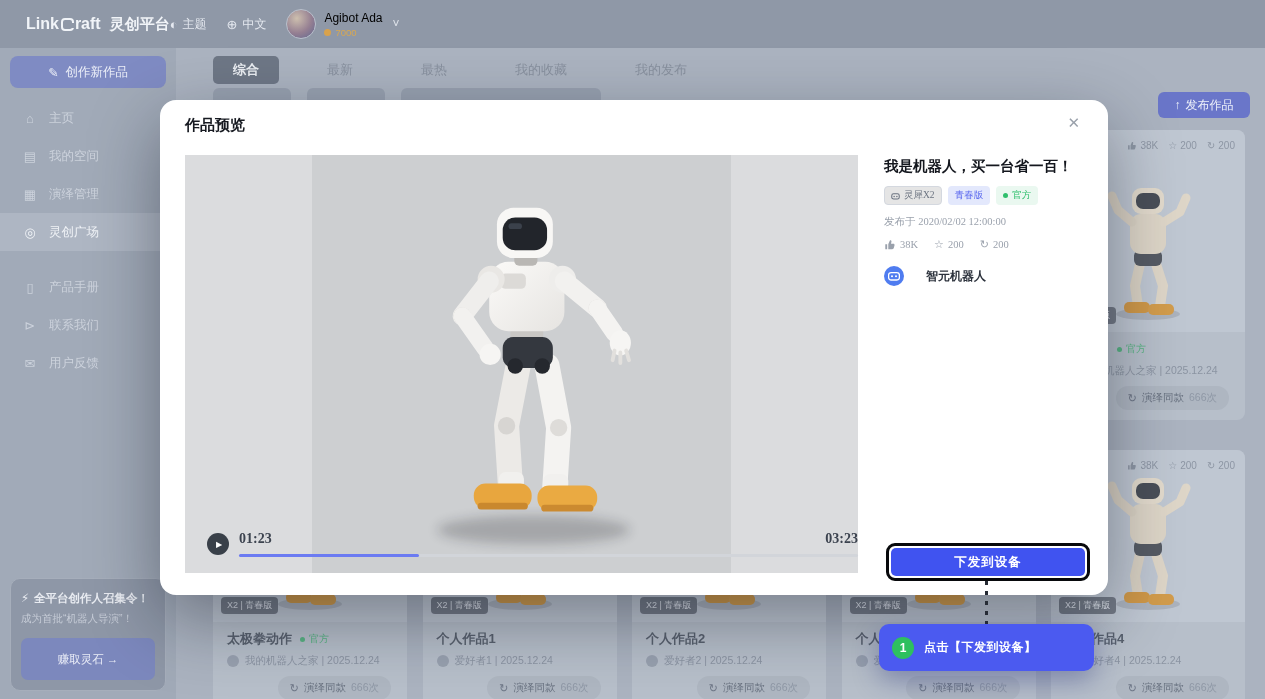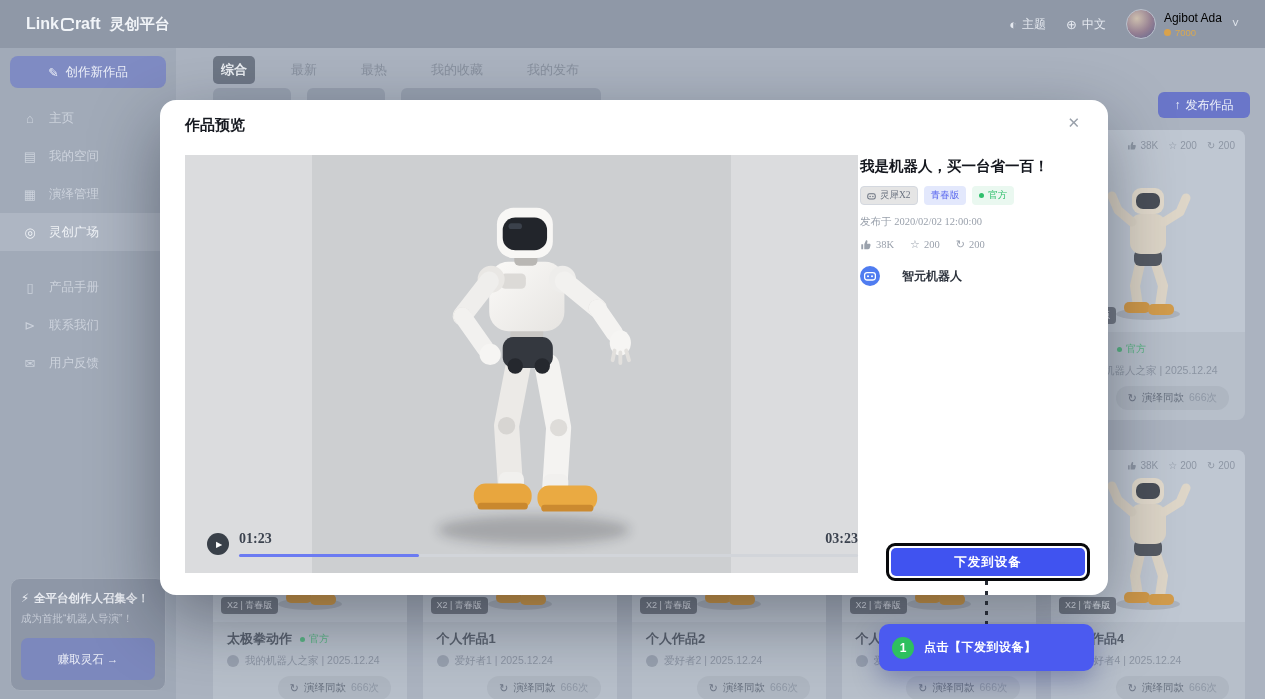--- a/index.html
+++ b/index.html
@@ -2,21 +2,21 @@
 <html><head>
 <meta charset="utf-8">
 <style>
   html,body{margin:0;padding:0;background:#7e8794;}
   body{font-family:"Liberation Sans","DejaVu Sans",sans-serif;}
   #app{position:relative;width:1265px;height:699px;overflow:hidden;background:#abb3c0;}
   *{box-sizing:border-box;}
   i{font-style:normal;}
 
   
-  .topbar{position:absolute;top:0;left:0;right:0;height:48px;background:#8f98a7;display:flex;align-items:center;justify-content:space-between;padding:0 26px;z-index:1;}
+  .topbar{position:absolute;top:0;left:0;right:0;height:48px;background:#8f98a7;display:flex;align-items:center;padding:0 26px;z-index:1;}
   .logo{display:flex;align-items:center;color:#f1f4f8;font-weight:bold;font-size:16px;}
   .l-ic{display:inline-block;width:13px;height:13px;border:2.5px solid #f1f4f8;border-radius:4px;margin:0 1px 0 2px;position:relative;}
   .l-ic::after{content:"";position:absolute;right:-2px;top:3px;width:4px;height:5px;background:#8f98a7;}
   .l-cn{margin-left:9px;font-size:15px;font-weight:600;}
   .tr{display:flex;align-items:center;gap:20px;color:#e5e9f0;font-size:12px;}
   .tr .grp{display:flex;align-items:center;gap:5px;cursor:pointer;}
   .tr .gi{font-size:13px;}
   .user{display:flex;align-items:center;gap:8px;cursor:pointer;}
   .u-av{width:30px;height:30px;border-radius:50%;background:radial-gradient(circle at 35% 30%,#cdbfae,#957f92 55%,#5f6690 100%);border:1px solid #b9c0cc;}
   .u-col{display:flex;flex-direction:column;gap:2px;}
@@ -31,21 +31,21 @@
   .side-item.active{background:#aeb6c3;color:#f0f3f7;}
   .side-item .icon{font-size:13px;width:16px;text-align:center;}
   .divider-space{height:17px;}
   .promo{position:absolute;left:10px;bottom:8px;width:156px;background:#8e97a7;border:1px solid #a6aebb;border-radius:10px;padding:12px 10px 10px;}
   .p-title{font-size:11.5px;font-weight:bold;color:#e8ebf1;display:flex;gap:5px;align-items:flex-start;line-height:1.3;}
   .p-sub{margin-top:6px;font-size:10.5px;color:#c6ccd7;}
   .p-btn{margin-top:12px;height:42px;border-radius:7px;background:#7c88bd;color:#e9ecf7;font-size:11.5px;display:flex;align-items:center;justify-content:center;cursor:pointer;}
 
   .main{position:absolute;top:48px;left:176px;right:0;bottom:0;background:#abb3c0;z-index:1;}
   .tabs{position:absolute;left:37px;top:8px;display:flex;gap:28px;align-items:center;}
-  .tab{font-size:13px;color:#87909e;padding:5px 8px;border-radius:5px;cursor:pointer;}
+  .tab{font-size:13px;color:#87909e;padding:5px 20px;border-radius:5px;cursor:pointer;}
   .tab.active{background:#6e7786;color:#eaedf2;font-weight:bold;}
   .filters{position:absolute;left:37px;top:40px;display:flex;gap:16px;}
   .fpill{height:28px;border-radius:6px;background:#98a1b0;cursor:pointer;}
   .publish{position:absolute;right:15px;top:44px;height:26px;width:92px;border:none;border-radius:6px;background:#6a76c9;color:#eef1fa;font-size:12px;display:flex;align-items:center;justify-content:center;gap:5px;cursor:pointer;font-family:inherit;}
 
   .row{position:absolute;left:0;right:0;}
   .row1{top:82px;}
   .row2{top:402px;}
   .card{position:absolute;width:194px;background:#b7bfca;border-radius:8px;overflow:hidden;cursor:pointer;}
   .thumb{position:relative;background:#bfc7d2;}
@@ -74,21 +74,21 @@
   .m-video{position:absolute;left:25px;top:55px;width:673px;height:418px;background:#dbdcde;}
   .vinner{position:absolute;left:127px;top:0;width:419px;height:418px;background:#cdcfd1;overflow:hidden;}
   .vinner svg.robot{position:absolute;left:50%;top:22px;transform:translateX(-50%);width:405px;height:403px;}
   .controls{position:absolute;left:22px;right:0;bottom:16px;display:flex;align-items:center;gap:10px;z-index:5;}
   .playbtn{width:22px;height:22px;border-radius:50%;background:#394049;color:#fff;display:flex;align-items:center;justify-content:center;font-size:8px;padding-left:2px;cursor:pointer;flex:none;}
   .track-wrap{flex:1;}
   .times{display:flex;justify-content:space-between;font-size:14px;font-weight:bold;color:#3c434f;margin-bottom:7px;}
   .track{height:3px;background:#d2d5da;border-radius:2px;position:relative;cursor:pointer;}
   .fill{position:absolute;left:0;top:0;bottom:0;background:#6b7bf2;border-radius:2px;}
 
-  .m-right{position:absolute;left:700px;top:57px;width:206px;}
+  .m-right{position:absolute;left:724px;top:57px;width:206px;}
   .w-title{font-size:14.5px;font-weight:bold;color:#14171e;white-space:nowrap;}
   .w-badges{display:flex;gap:6px;margin-top:10px;align-items:center;}
   .b-model{display:flex;align-items:center;gap:4px;border:1px solid #d4d8df;border-radius:4px;padding:2px 6px;font-size:9.5px;color:#6b7380;background:#e5e5e5;}
   .b-edition{background:#e3e8fc;color:#5a68ee;border-radius:4px;padding:3px 7px;font-size:9.5px;}
   .b-official{display:flex;gap:4px;align-items:center;color:#2fbf6c;font-size:9.5px;background:rgba(47,191,108,.1);border-radius:4px;padding:3px 7px;}
   .odot2{width:5px;height:5px;border-radius:50%;background:#2fbf6c;display:inline-block;}
   .w-date{margin-top:10px;font-size:10.5px;color:#9aa1ac;}
   .w-stats{margin-top:9px;display:flex;gap:16px;color:#9aa1ac;font-size:10.5px;align-items:center;}
   .ws{display:flex;align-items:center;gap:4px;}
   .ws .g{font-size:11px;}

